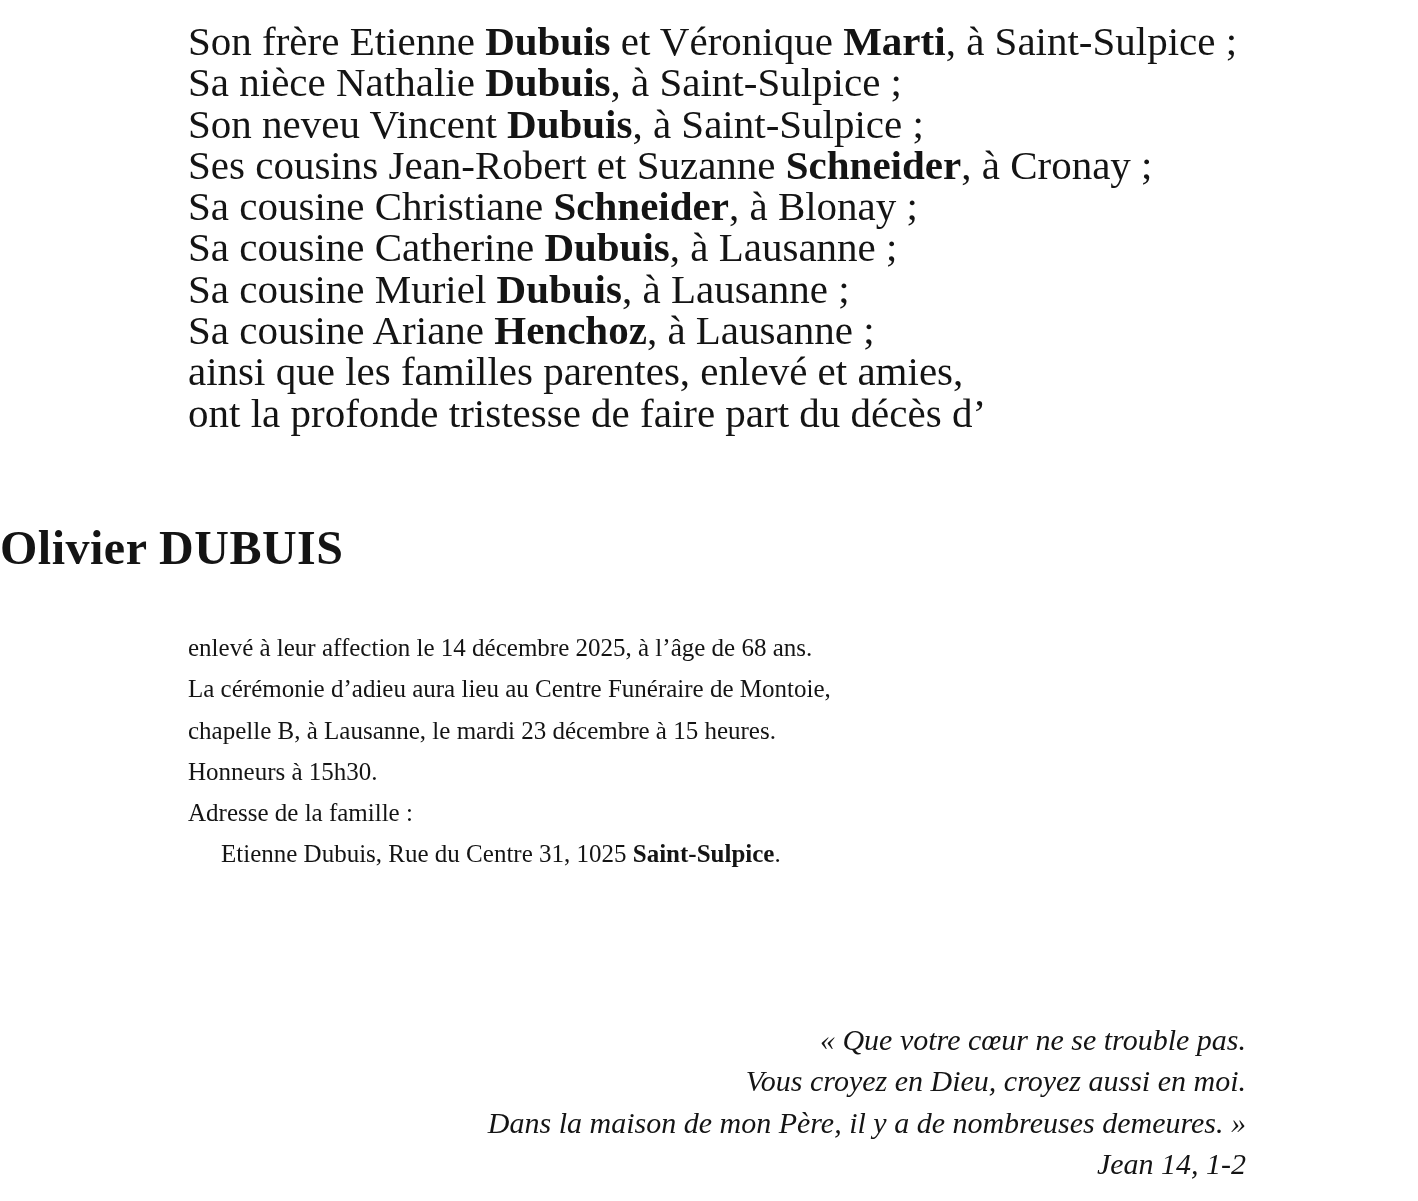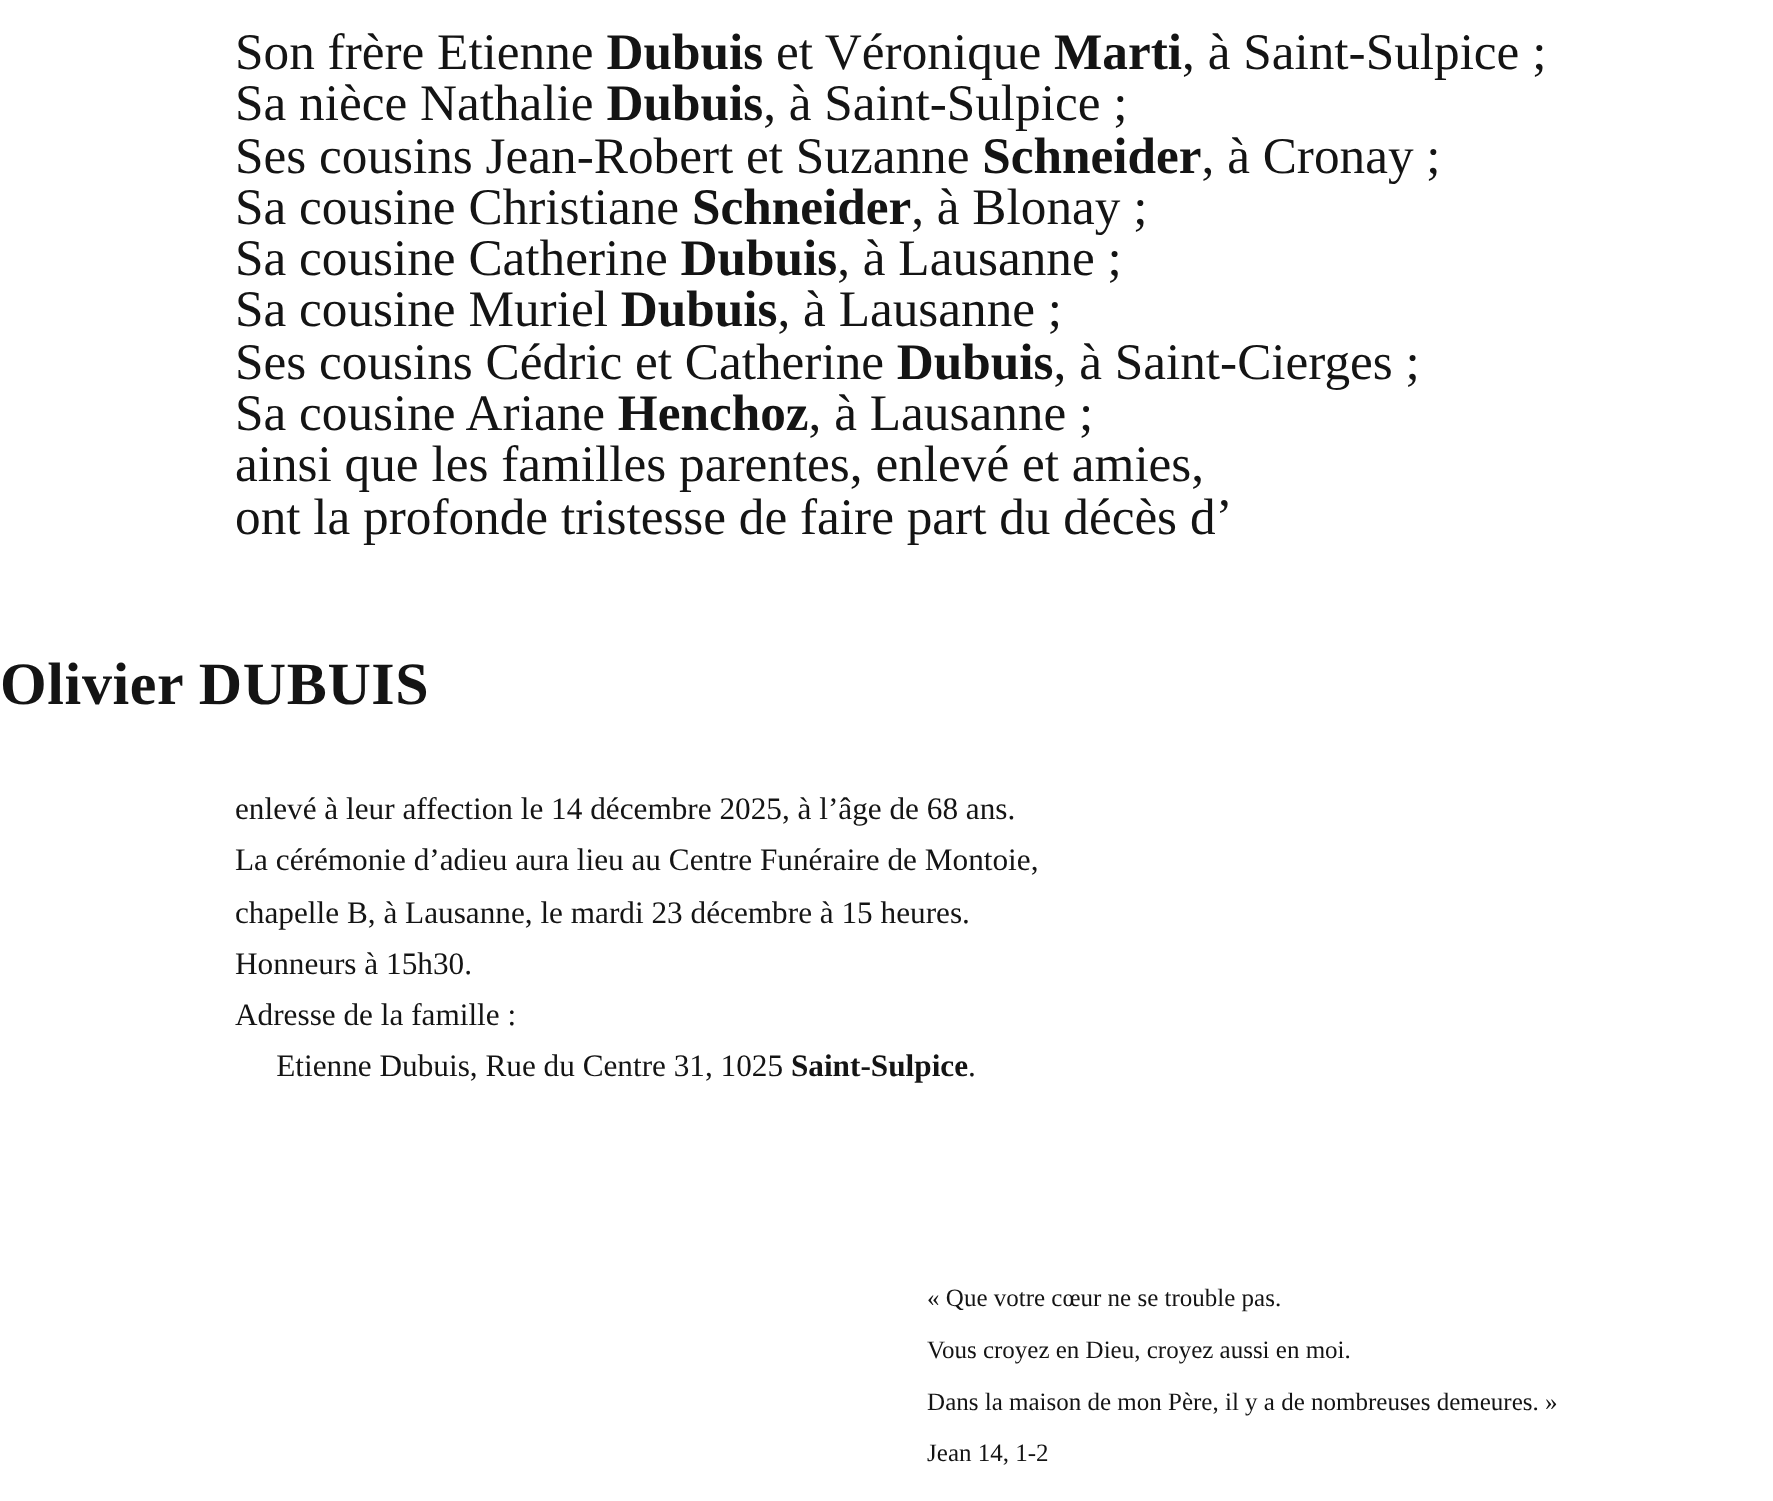--- a/index.html
+++ b/index.html
@@ -43,40 +43,42 @@
     line-height: 41.3px;
     white-space: nowrap;
   }
   
   .details .line:last-child { padding-left: 33px; }
 
   .quote-block {
     position: absolute;
     right: 172px;
     top: 1019px;
-    font-size: 20px;
+    text-align: right;
+    font-style: italic;
+    font-size: 30px;
     line-height: 41.3px;
     white-space: nowrap;
   }
 
   .b { font-weight: 700; }
 </style>
 </head>
 <body>
 
 <div class="page">
 
   <section class="family">
       <div class="line"><span>Son frère Etienne </span><span class="b">Dubuis</span><span> et Véronique </span><span class="b">Marti</span><span>, à Saint-Sulpice ;</span></div>
       <div class="line"><span>Sa nièce Nathalie </span><span class="b">Dubuis</span><span>, à Saint-Sulpice ;</span></div>
+      <div class="line"><span>Son neveu Vincent </span><span class="b">Dubuis</span><span>, à Saint-Sulpice ;</span></div>
       <div class="line"><span>Ses cousins Jean-Robert et Suzanne </span><span class="b">Schneider</span><span>, à Cronay ;</span></div>
       <div class="line"><span>Sa cousine Christiane </span><span class="b">Schneider</span><span>, à Blonay ;</span></div>
       <div class="line"><span>Sa cousine Catherine </span><span class="b">Dubuis</span><span>, à Lausanne ;</span></div>
       <div class="line"><span>Sa cousine Muriel </span><span class="b">Dubuis</span><span>, à Lausanne ;</span></div>
-      <div class="line"><span>Ses cousins Cédric et Catherine </span><span class="b">Dubuis</span><span>, à Saint-Cierges ;</span></div>
       <div class="line"><span>Sa cousine Ariane </span><span class="b">Henchoz</span><span>, à Lausanne ;</span></div>
       <div class="line"><span>ainsi que les familles parentes, enlevé et amies,</span></div>
       <div class="line"><span>ont la profonde tristesse de faire part du décès d’</span></div>
     </section>
 
   <h1 class="name">Olivier DUBUIS</h1>
 
   <section class="details">
       <div class="line"><span>enlevé à leur affection le 14 décembre 2025, à l’âge de 68 ans.</span></div>
       <div class="line"><span>La cérémonie d’adieu aura lieu au Centre Funéraire de Montoie,</span></div>

